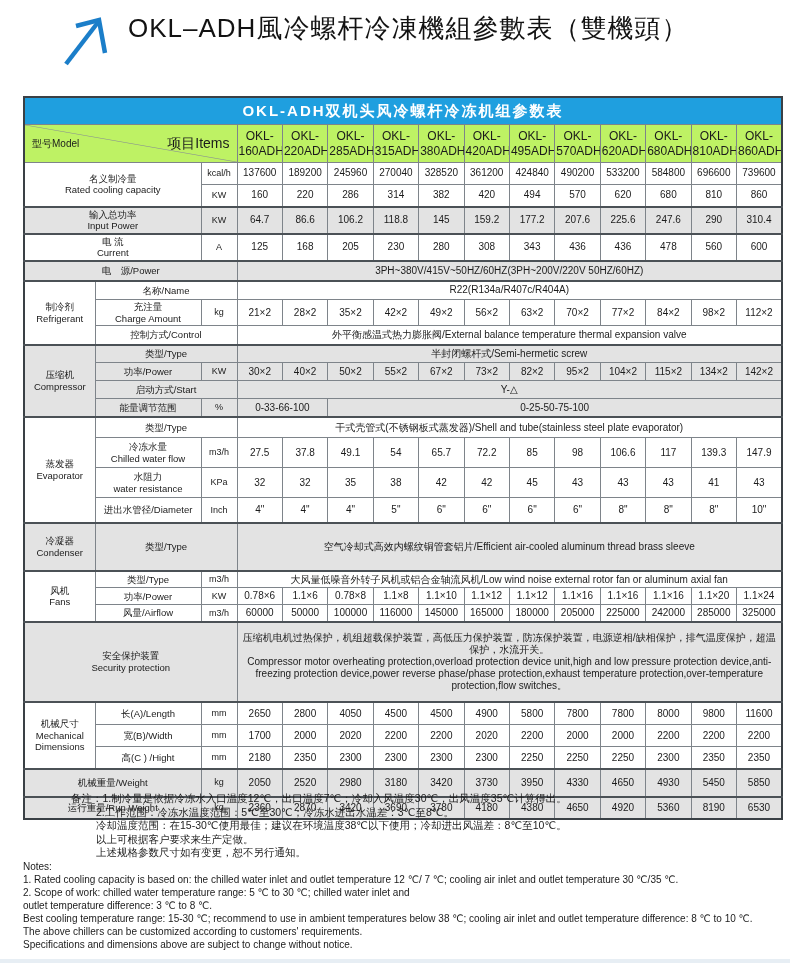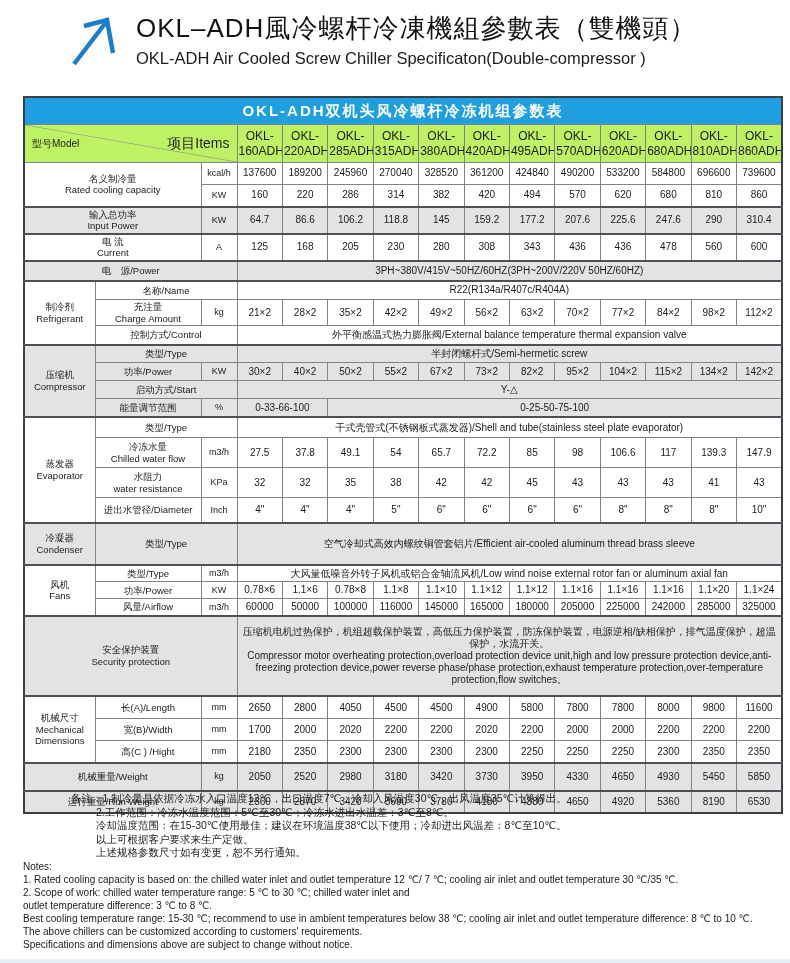--- a/index.html
+++ b/index.html
@@ -2,21 +2,21 @@
 <html><head>
 <meta charset="utf-8">
 <style>
   html,body{margin:0;padding:0;}
   body{
     width:790px;height:963px;position:relative;background:#ffffff;
     font-family:"Liberation Sans","DejaVu Sans",sans-serif;color:#1b1b1b;
     overflow:hidden;
   }
   
-  .page-header{position:absolute;top:6px;left:60px;display:flex;align-items:flex-start;}
+  .page-header{position:absolute;top:6px;left:52px;display:flex;align-items:flex-start;}
   .logo{width:66px;height:66px;flex:0 0 66px;}
   .titles{margin-left:10px;padding-top:8px;}
   .title-zh{font-size:26px;letter-spacing:1px;color:#121212;line-height:1.15;}
   .title-en{font-size:16.5px;color:#1c1c1c;margin-top:5px;}
   
   table.spec{
     position:absolute;left:23px;top:96px;width:760px;
     border-collapse:collapse;table-layout:fixed;
     border:2px solid #3a4045;background:#ffffff;
   }
@@ -54,21 +54,20 @@
 </head>
 <body>
 
 <div class="page-header">
   <svg class="logo" viewBox="0 0 66 66">
     <polyline points="14,58 47,15" fill="none" stroke="#1b7ec9" stroke-width="4.5"></polyline>
     <polyline points="24,20 47,14 53,47" fill="none" stroke="#1b7ec9" stroke-width="4.5"></polyline>
   </svg>
   <div class="titles">
     <div class="title-zh">OKL–ADH風冷螺杆冷凍機組參數表（雙機頭）</div>
-    <div class="title-en">OKL-ADH Air Cooled Screw Chiller Specificaton(Double-compressor )</div>
   </div>
 </div>
 
 <table class="spec">
   <colgroup>
     <col style="width:71px">
       <col style="width:106px">
       <col style="width:36px">
     <col>
       <col>
@@ -296,21 +295,21 @@
         <td class="val">5"</td>
         <td class="val">6"</td>
         <td class="val">6"</td>
         <td class="val">6"</td>
         <td class="val">6"</td>
         <td class="val">8"</td>
         <td class="val">8"</td>
         <td class="val">8"</td>
         <td class="val">10"</td>
       </tr>
-      <tr class="gray sec" style="height: 42px;">
+      <tr class="gray sec" style="height: 48px;">
         <td class="lbl">冷凝器
 Condenser</td>
         <td class="lbl" colspan="2">类型/Type</td>
         <td class="txt dstart" colspan="12">空气冷却式高效内螺纹铜管套铝片/Efficient air-cooled aluminum thread brass sleeve</td>
       </tr>
       <tr class="sec" style="height: 17px;">
         <td class="lbl" rowspan="3">风机
 Fans</td>
         <td class="lbl">类型/Type</td>
         <td class="unit">m3/h</td>

